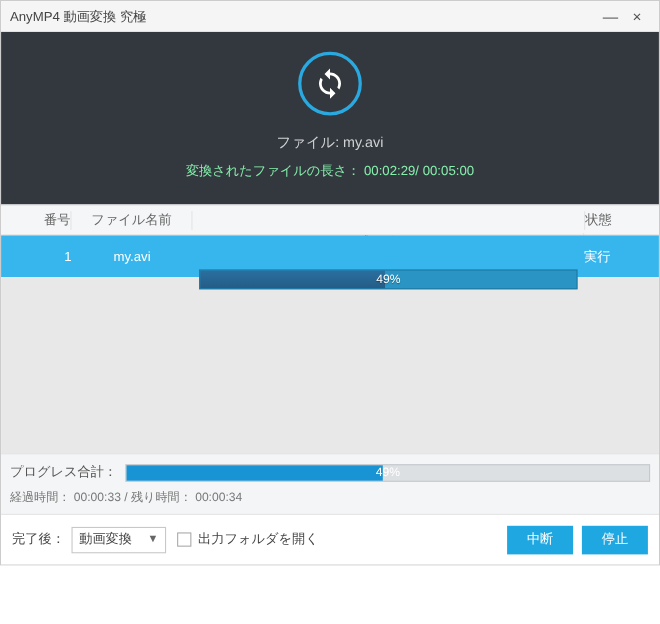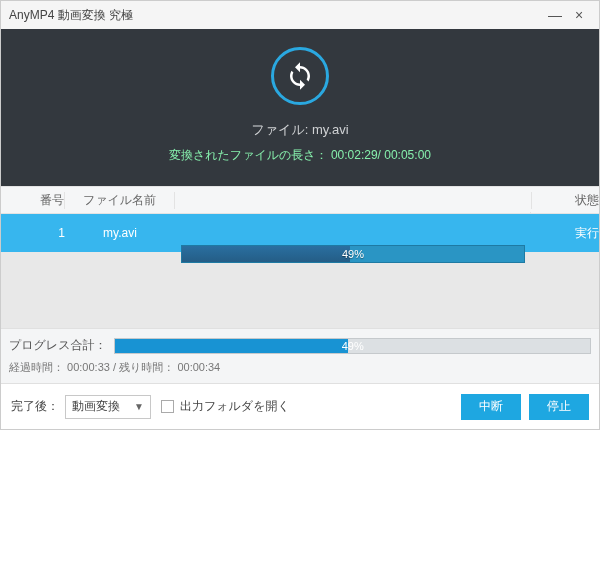--- a/index.html
+++ b/index.html
@@ -1,34 +1,34 @@
 <!DOCTYPE html>
 <html><head>
 <meta charset="utf-8">
 <style>
   * { box-sizing: border-box; margin: 0; padding: 0; font-family: "Meiryo", "Hiragino Sans", sans-serif; }
   body { width: 600px; height: 567px; background: #fff; overflow: hidden; }
-  .app { width: 600px; height: 430px; display: flex; flex-direction: column; border: 1px solid #ccc; }
+  .app { width: 600px; height: 514px; display: flex; flex-direction: column; border: 1px solid #ccc; }
 
   .titlebar { height: 28px; background: #f5f5f5; display: flex; align-items: center; padding: 0 8px; font-size: 12px; color: #444; }
   .titlebar .spacer { flex: 1; }
   .titlebar .winbtn { width: 24px; text-align: center; font-size: 14px; color: #555; cursor: pointer; }
 
   .header { background: #33383e; color: #bdbfc2; text-align: center; padding: 18px 0 22px; }
   .spin-wrap { display: flex; justify-content: center; margin-bottom: 16px; }
   .spin-circle { width: 58px; height: 58px; border-radius: 50%; border: 3px solid #2aa8e0; display: flex; align-items: center; justify-content: center; }
   .spin-circle svg { width: 30px; height: 30px; fill: #fff; }
   .file-line { font-size: 13px; margin-bottom: 8px; color: #d0d2d4; }
   .dur-line { font-size: 12px; color: #86efac; }
 
   .thead { display: flex; align-items: center; height: 28px; background: #f5f6f7; border-top: 1px solid #e3e3e3; border-bottom: 1px solid #e3e3e3; font-size: 12px; color: #666; }
   .col-idx { width: 48px; text-align: right; border-right: 1px solid #e3e3e3; margin-left: 16px; }
   .col-name { width: 110px; text-align: center; border-right: 1px solid #e3e3e3; }
   .col-prog { flex: 1; text-align: center; border-right: 1px solid #e3e3e3; margin-top: 41px; }
-  .col-stat { width: 68px; text-align: right; border-left: 1px solid #e3e3e3; }
+  .col-stat { width: 68px; text-align: left; border-left: 1px solid #e3e3e3; }
 
   .row { display: flex; align-items: center; height: 38px; background: #37b6ee; color: #fff; font-size: 12px; }
   .row .col-idx, .row .col-name, .row .col-stat, .row .col-prog { border: none; }
   .row .col-prog { padding: 0 6px; }
   .pbar-outer { height: 18px; background: #2a95c4; position: relative; border: 1px solid #1e7aa3; }
   .pbar-inner { height: 100%; background: linear-gradient(#2a6fa0, #245d86); }
   .pbar-label { position: absolute; inset: 0; display: flex; align-items: center; justify-content: center; font-size: 11px; color: #fff; text-shadow: 0 1px 1px rgba(0,0,0,.4); }
 
   .body-fill { flex: 1; background: #e8e8e8; }
 

